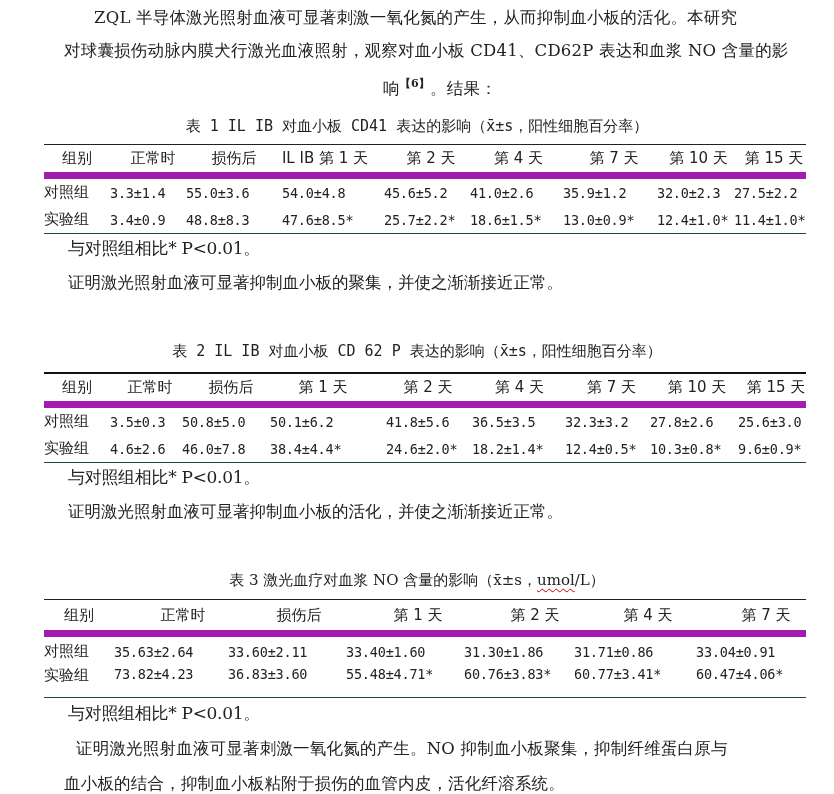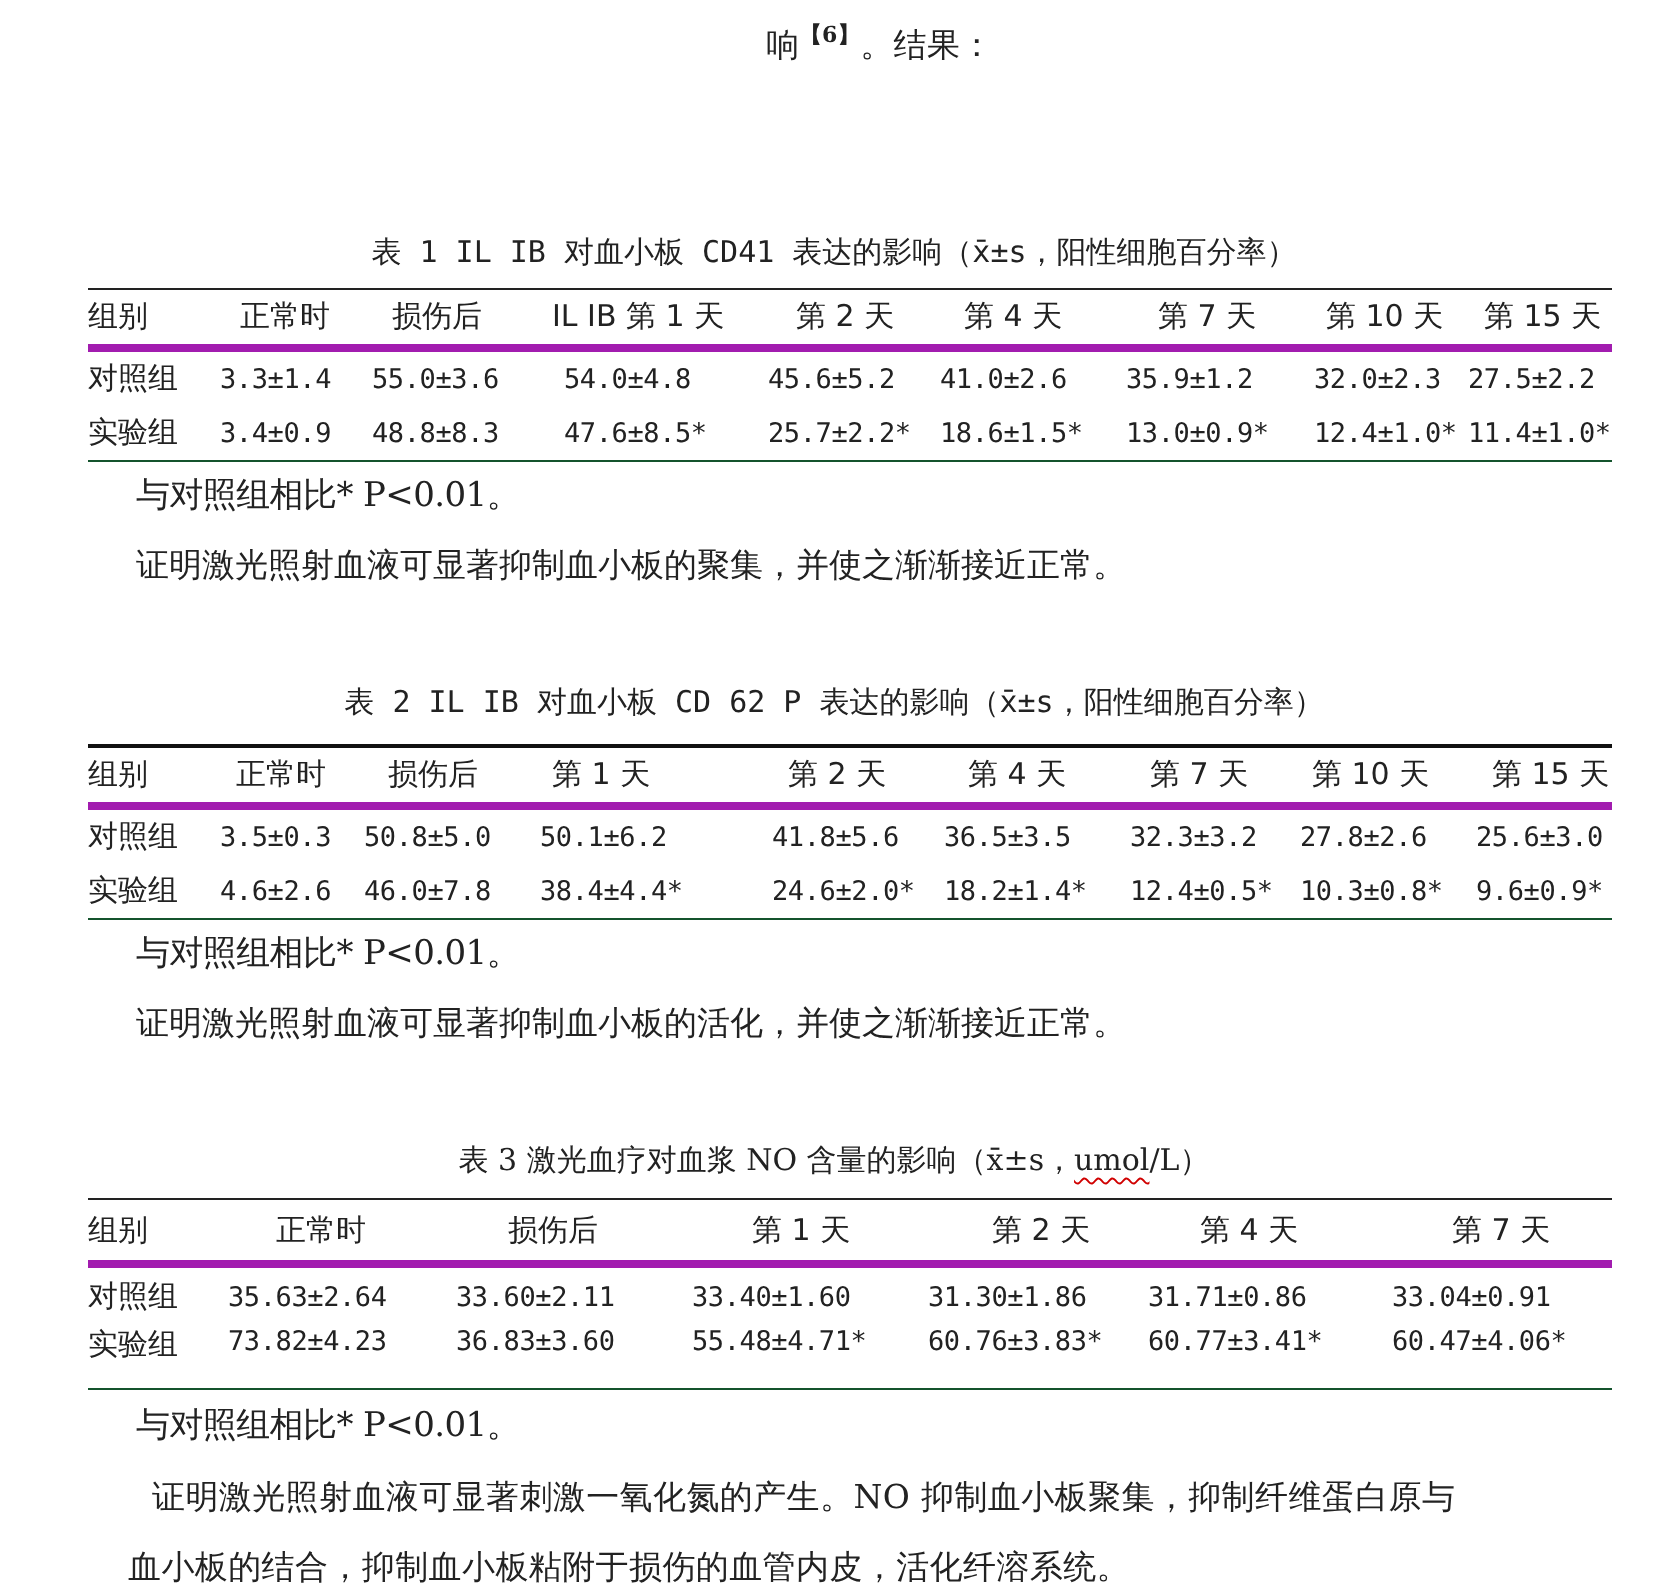--- a/index.html
+++ b/index.html
@@ -29,39 +29,41 @@
   }
   table.data {
     position: absolute; left: 44px; width: 762px; border-collapse: collapse;
     font-size: 13.5px; table-layout: fixed;
   }
   table.data th, table.data td {
     padding: 0; white-space: nowrap; font-weight: normal;
     font-family: "DejaVu Sans Mono", "Liberation Mono", monospace;
     letter-spacing: -0.2px;
   }
-  table.data th { height: 27px; border-bottom: 4px solid #a21caf; text-align: left; }
+  table.data th { height: 27px; border-bottom: 7px solid #a21caf; text-align: center; }
   table.data td { height: 27px; text-align: left; }
   table.data th.g, table.data td.g {
     font-family: "DejaVu Sans", "Liberation Sans", sans-serif; font-size: 15px; letter-spacing: 0;
   }
   table.data thead tr { border-top: 1px solid #222; }
   table.data tbody tr:last-child td { border-bottom: 1px solid #14532d; }
   #t1 { top: 144px; }
   #t2 { top: 372px; }
   #t2 thead tr { border-top: 2.5px solid #111; }
   #t3 { top: 599px; }
   #t3 th { height: 30px; }
   #t3 td { height: 29px; }
   #t3 tbody tr:last-child td { height: 31px; vertical-align: top; padding-top: 0px; }
 </style>
 </head>
 <body>
 
 <div class="para" style="top:1px;">
+  <div><span class="indent"></span><span>ZQL 半导体激光照射血液可显著刺激一氧化氮的产生，从而抑制血小板的活化。本研究</span></div>
+  <div style="margin-left:-2px;">对球囊损伤动脉内膜犬行激光血液照射，观察对血小板 CD41、CD62P 表达和血浆 NO 含量的影</div>
   <div style="margin-left:-2px;text-align:center;">
     <span>响</span><sup class="cite">【6】</sup><span>。结果：</span>
   </div>
 </div>
 
 <div class="caption" style="top:116px;">表 1   IL IB 对血小板 CD41 表达的影响（x̄±s，阳性细胞百分率）</div>
 <table class="data" id="t1">
   <colgroup>
     <col style="width:66px">
       <col style="width:76px">

